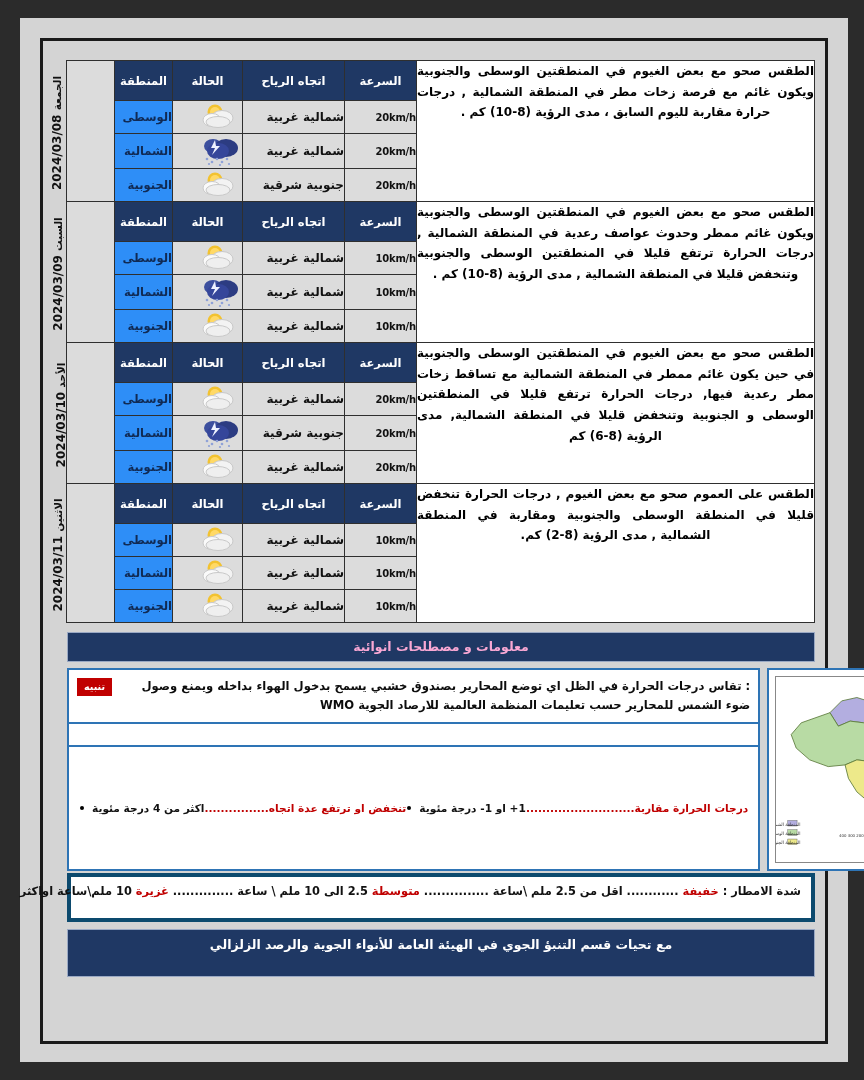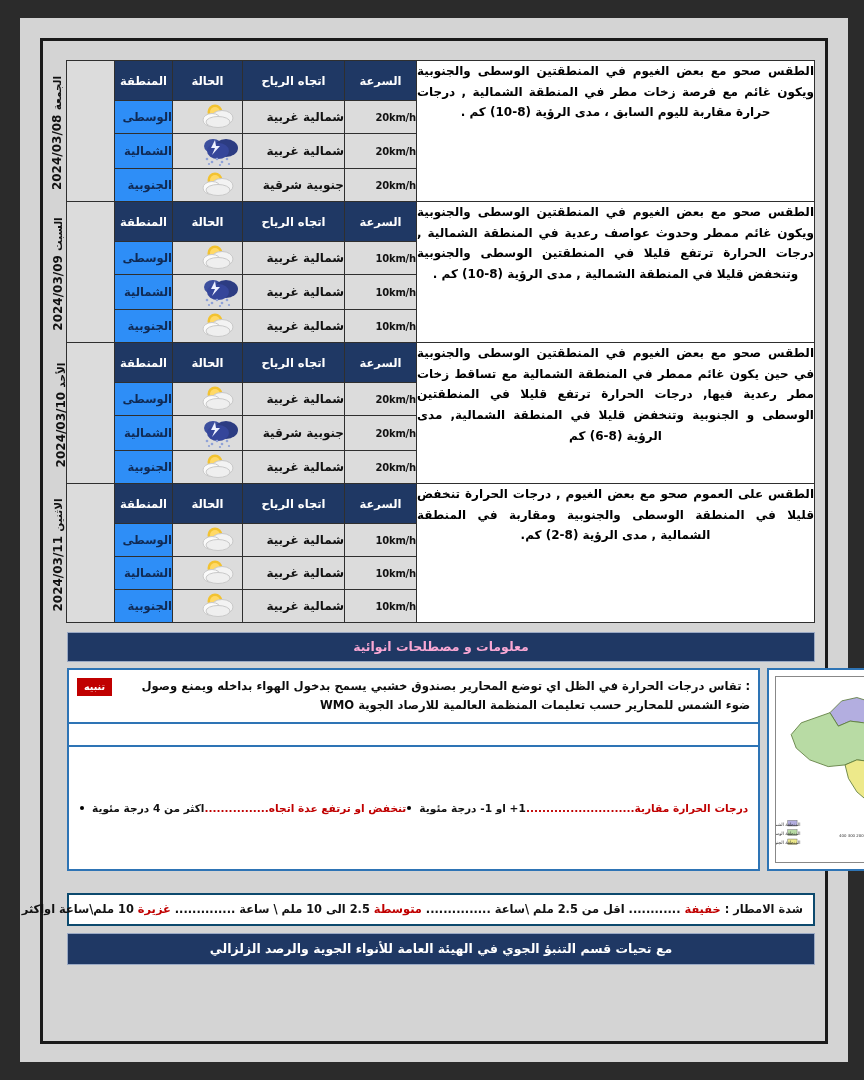--- a/index.html
+++ b/index.html
@@ -229,44 +229,44 @@
     background: #ffffff;
     width: 100%;
     height: 100%;
     box-sizing: border-box;
     position: relative;
     overflow: hidden;
   }
 
   
   .rain-box {
-    margin-top: 22px;
-    border: 2px solid #0c4a6e;
+    margin-top: 2px;
+    border: 4px solid #0c4a6e;
     background: #ffffff;
     box-sizing: border-box;
     width: 748px;
-    padding: 7px 10px 8px 10px;
+    padding: 7px 10px 20px 10px;
     text-align: center;
     font-size: 11.4px;
     font-weight: bold;
     color: #111111;
     direction: rtl;
     white-space: nowrap;
   }
   .rain-box .kw { color: #c00000; }
 
   .footer-bar {
     margin-top: 7px;
     background: #1f3864;
     border: 1px solid #9aa9c4;
     color: #ffffff;
     font-size: 12.5px;
     font-weight: bold;
     text-align: center;
-    padding: 7px 0 8px 0;
+    padding: 7px 0 24px 0;
     box-sizing: border-box;
     width: 748px;
   }
 </style>
 </head>
 <body>
 
 <div class="page-frame">
   <div class="page-inner">
     <div class="content">

